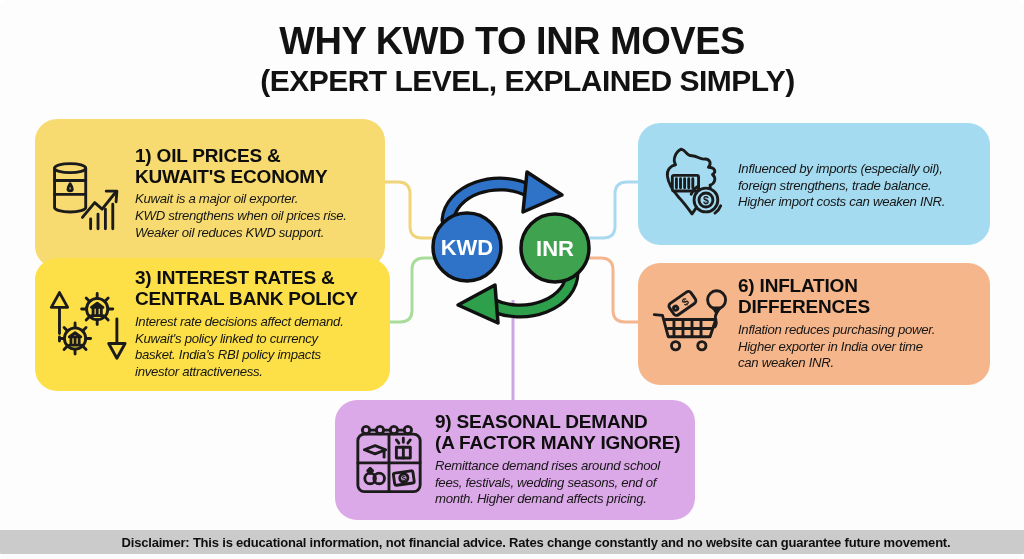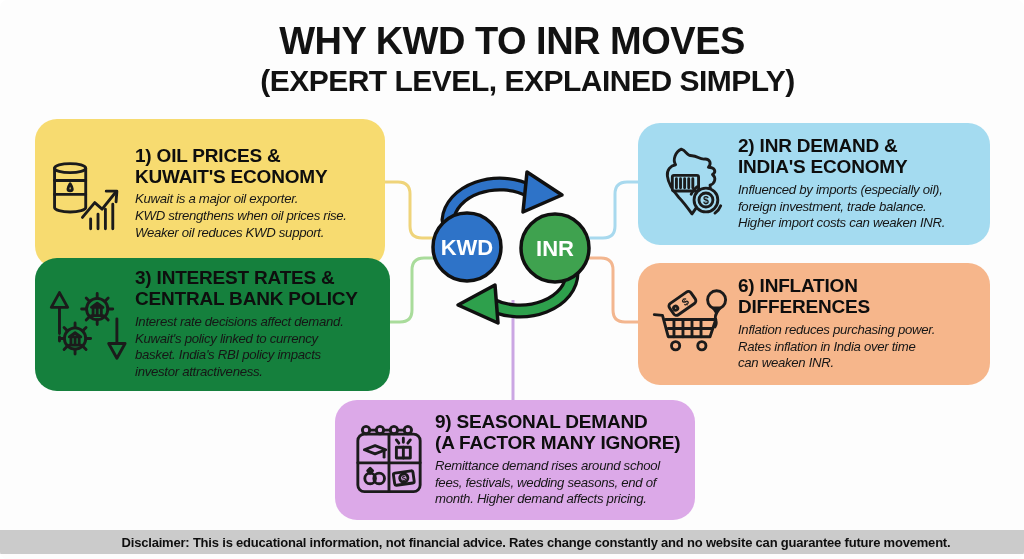--- a/index.html
+++ b/index.html
@@ -23,21 +23,21 @@
   .card h3 {
     margin:0; font-size:19px; font-weight:bold; line-height:1.1;
     white-space:pre-line; letter-spacing:-0.2px; color:#0e0e0e;
   }
   .card p {
     margin:4px 0 0; font-size:13.2px; line-height:1.26; letter-spacing:-0.3px;
     white-space:pre-line; color:#161616;font-style:italic;
   }
   .card--oil       { left:35px;  top:119px; width:350px; height:149px; background:#F7DB70; }
   .card--inrdemand { left:638px; top:123px; width:352px; height:122px; background:#A4DBF0; }
-  .card--rates     { left:35px;  top:258px; width:355px; height:133px; background:#15803d; }
+  .card--rates     { left:35px;  top:258px; width:355px; height:133px; background:#fde047; }
   .card--inflation { left:638px; top:263px; width:352px; height:122px; background:#F6B68B; }
   .card--seasonal  { left:335px; top:400px; width:360px; height:120px; background:#DCA9E8; }
 
   .icon-svg { width:82px; height:80px; stroke:#1b1b1b; stroke-width:3.5; fill:none;
               stroke-linecap:round; stroke-linejoin:round; }
   .icon-svg text { stroke:none; fill:#1b1b1b; font-family:"Liberation Sans", sans-serif; font-weight:bold; }
 
   
   .connectors { position:absolute; left:0; top:0; z-index:1; }
   .center-graphic { position:absolute; left:408px; top:168px; width:204px; height:168px; z-index:3; }
@@ -119,24 +119,22 @@
         <path d="M37 5 C44 7 42 13 50 13 C57 13 59 18 66 17 C72 17 74 23 70 27 C78 27 80 33 75 36 C80 40 78 47 72 49 C74 55 68 59 64 63 C60 70 54 78 50 84 C45 77 40 70 34 64 C27 56 21 47 20 38 C19 30 24 25 30 24 C26 18 30 8 37 5 Z"></path>
         <rect x="26" y="37" width="32" height="19" rx="2" fill="#A4DBF0"></rect>
         <path d="M31 41 V52 M36 41 V52 M41 41 V52 M46 41 V52 M51 41 V52"></path>
         <circle cx="67" cy="67" r="14.5" fill="#A4DBF0"></circle>
         <circle cx="67" cy="67" r="8.5"></circle>
         <path d="M49 60 a19 19 0 0 1 7 -9 M85 74 a19 19 0 0 1 -7 9"></path>
         <text x="67" y="72" text-anchor="middle" font-size="13">$</text>
       </svg>
     </div>
     <div class="texts">
-      <h3>2) INR DEMAND &amp;
-INDIA'S ECONOMY</h3>
       <p>Influenced by imports (especially oil),
-foreign investment, trade balance.
+foreign strengthens, trade balance.
 Higher import costs can weaken INR.</p>
     </div>
   </div>
 
   <div class="card card--rates">
     <div class="icon-wrap">
       <svg class="icon-svg" viewBox="0 0 100 95">
         <defs>
           <g id="bank-gear">
             <circle cx="0" cy="0" r="13"></circle>
@@ -176,21 +174,21 @@
         <path d="M4 36 L14 37 L21 63 H72 L79 42 H18"></path>
         <path d="M28 42 V63 M39 42 V63 M50 43 V63 M61 43 V63 M21 53 H75"></path>
         <circle cx="30" cy="74" r="5"></circle>
         <circle cx="62" cy="74" r="5"></circle>
       </svg>
     </div>
     <div class="texts">
       <h3>6) INFLATION
 DIFFERENCES</h3>
       <p>Inflation reduces purchasing power.
-Rates inflation in India over time
+Higher exporter in India over time
 can weaken INR.</p>
     </div>
   </div>
 
   <div class="card card--seasonal">
     <div class="icon-wrap">
       <svg class="icon-svg" viewBox="0 0 100 95">
         <rect x="12" y="16" width="76" height="70" rx="8"></rect>
         <circle cx="22" cy="11" r="4.5"></circle>
           <circle cx="39" cy="11" r="4.5"></circle>

